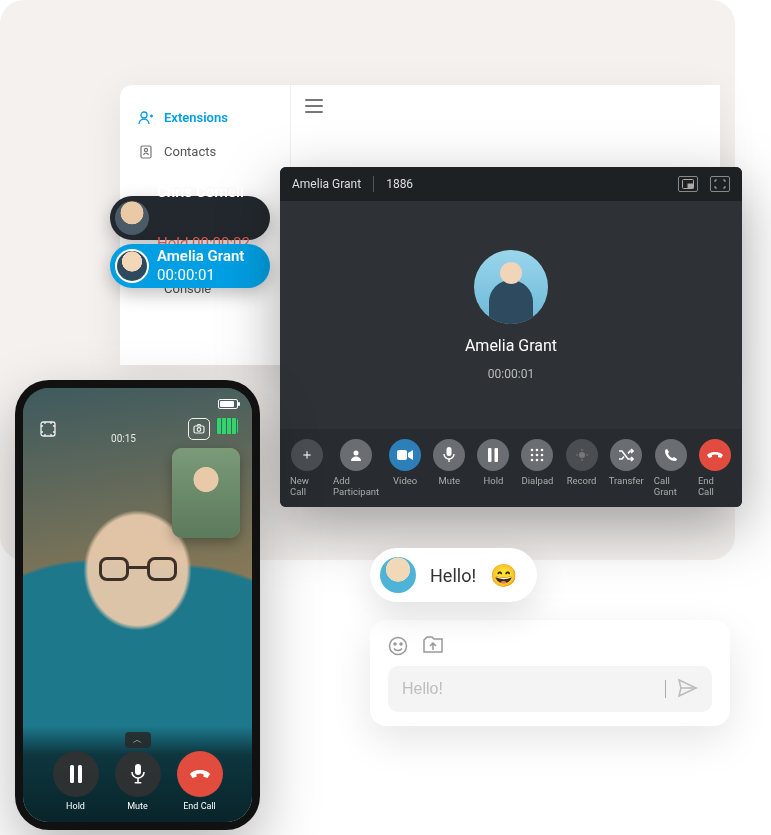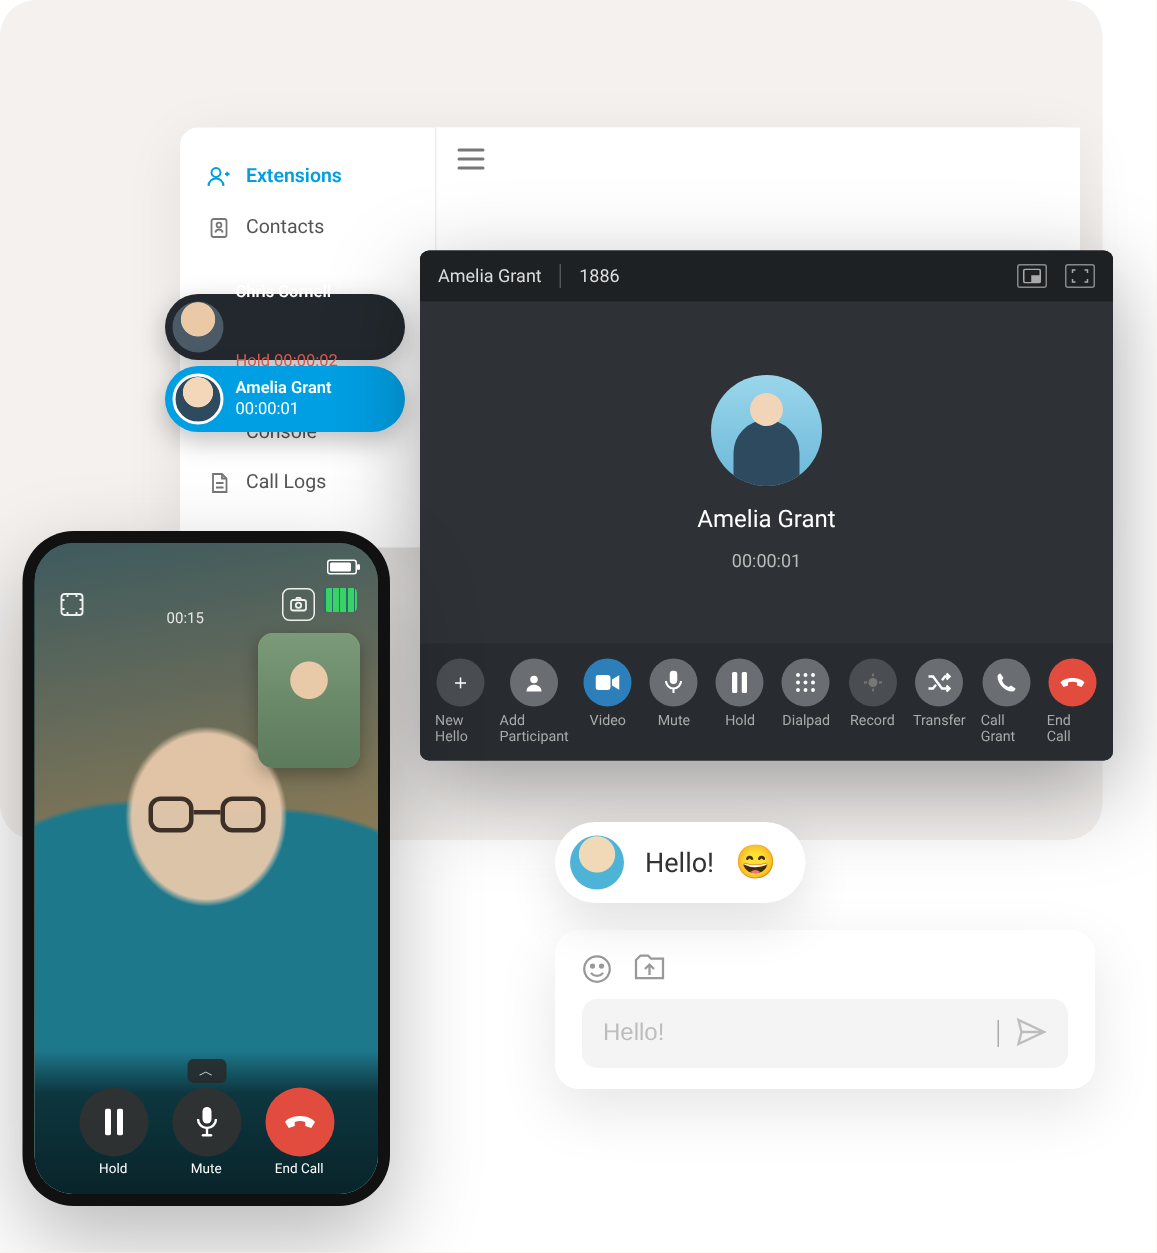--- a/index.html
+++ b/index.html
@@ -68,21 +68,21 @@
   .hamburger span{height:2px;background:#777;border-radius:1px;}
 
   
   .call-chip {
     position: absolute;
     left: 110px;
     width: 160px; height: 44px;
     border-radius: 22px;
     display: flex; align-items: center; gap: 8px;
     padding: 0 10px 0 5px;
-    color: #fff; font-size: 11px;
+    color: #fff; font-size: 15px;
     box-shadow: 0 6px 18px rgba(0,0,0,0.25);
     z-index: 5;
   }
   .call-chip .avatar {
     width: 34px; height: 34px; border-radius: 50%;
     background: #8bc8e8 center/cover;
     flex-shrink:0;
   }
   .call-chip .lines { line-height:1.25;}
   .call-chip .name { font-weight:600;}
@@ -140,21 +140,21 @@
     font-size:14px;color:#fff;cursor:pointer;
   }
   .c-disabled{background:#4a4e52;color:#777;}
   .c-grey{background:#6a6e72;}
   .c-blue{background:#2c7fb8;}
   .c-red{background:#e24c3f;}
 
   
   .phone {
     position:absolute;
-    top: 354px; left: 15px;
+    top: 380px; left: 15px;
     width: 245px; height: 450px;
     background:#111;
     border-radius: 34px;
     padding: 8px;
     box-shadow: 0 24px 60px rgba(0,0,0,0.28);
     z-index: 12;
   }
   .phone-screen {
     width:100%;height:100%;
     background: linear-gradient(160deg,#2d6a6f 0%,#3c8a82 35%,#c79a5a 100%);
@@ -258,30 +258,20 @@
     <div style="height:88px;"></div>
     <div class="nav-item">
       <span class="nav-icon">
         <svg width="16" height="16" viewBox="0 0 16 16" fill="none" stroke="#777" stroke-width="1.2">
             <path d="M3 9V7a5 5 0 0110 0v2"></path>
             <rect x="2" y="9" width="3" height="3.5" rx="1"></rect>
             <rect x="11" y="9" width="3" height="3.5" rx="1"></rect>
           </svg>
       </span>
       <span>Call Center Console</span>
-    </div>
-    <div class="nav-item">
-      <span class="nav-icon">
-        <svg width="16" height="16" viewBox="0 0 16 16" fill="none" stroke="#777" stroke-width="1.2">
-            <path d="M4 2h6l3 3v9a0 0 0 01 0 0H4z"></path>
-            <path d="M10 2v3h3"></path>
-            <path d="M6 8h5M6 11h5"></path>
-          </svg>
-      </span>
-      <span>Call Logs</span>
     </div>
   </div>
   <div class="main-pane">
     <div class="hamburger">
         <span></span>
         <span></span>
         <span></span>
       </div>
   </div>
 </div>
@@ -322,21 +312,21 @@
   <div class="call-body">
     <div class="call-avatar">
         <div class="person"></div>
       </div>
     <div class="call-name">Amelia Grant</div>
     <div class="call-timer">00:00:01</div>
   </div>
   <div class="call-controls">
     <div class="ctrl">
       <div class="circ c-disabled">＋</div>
-      <span>New Hello</span>
+      <span>New Call</span>
     </div>
     <div class="ctrl">
       <div class="circ c-grey">
         <svg width="14" height="14" viewBox="0 0 14 14" fill="#fff">
             <circle cx="7" cy="5" r="2.5"></circle>
             <path d="M2 13c0-3 2.5-4.5 5-4.5S12 10 12 13z"></path>
           </svg>
       </div>
       <span>Add Participant</span>
     </div>

